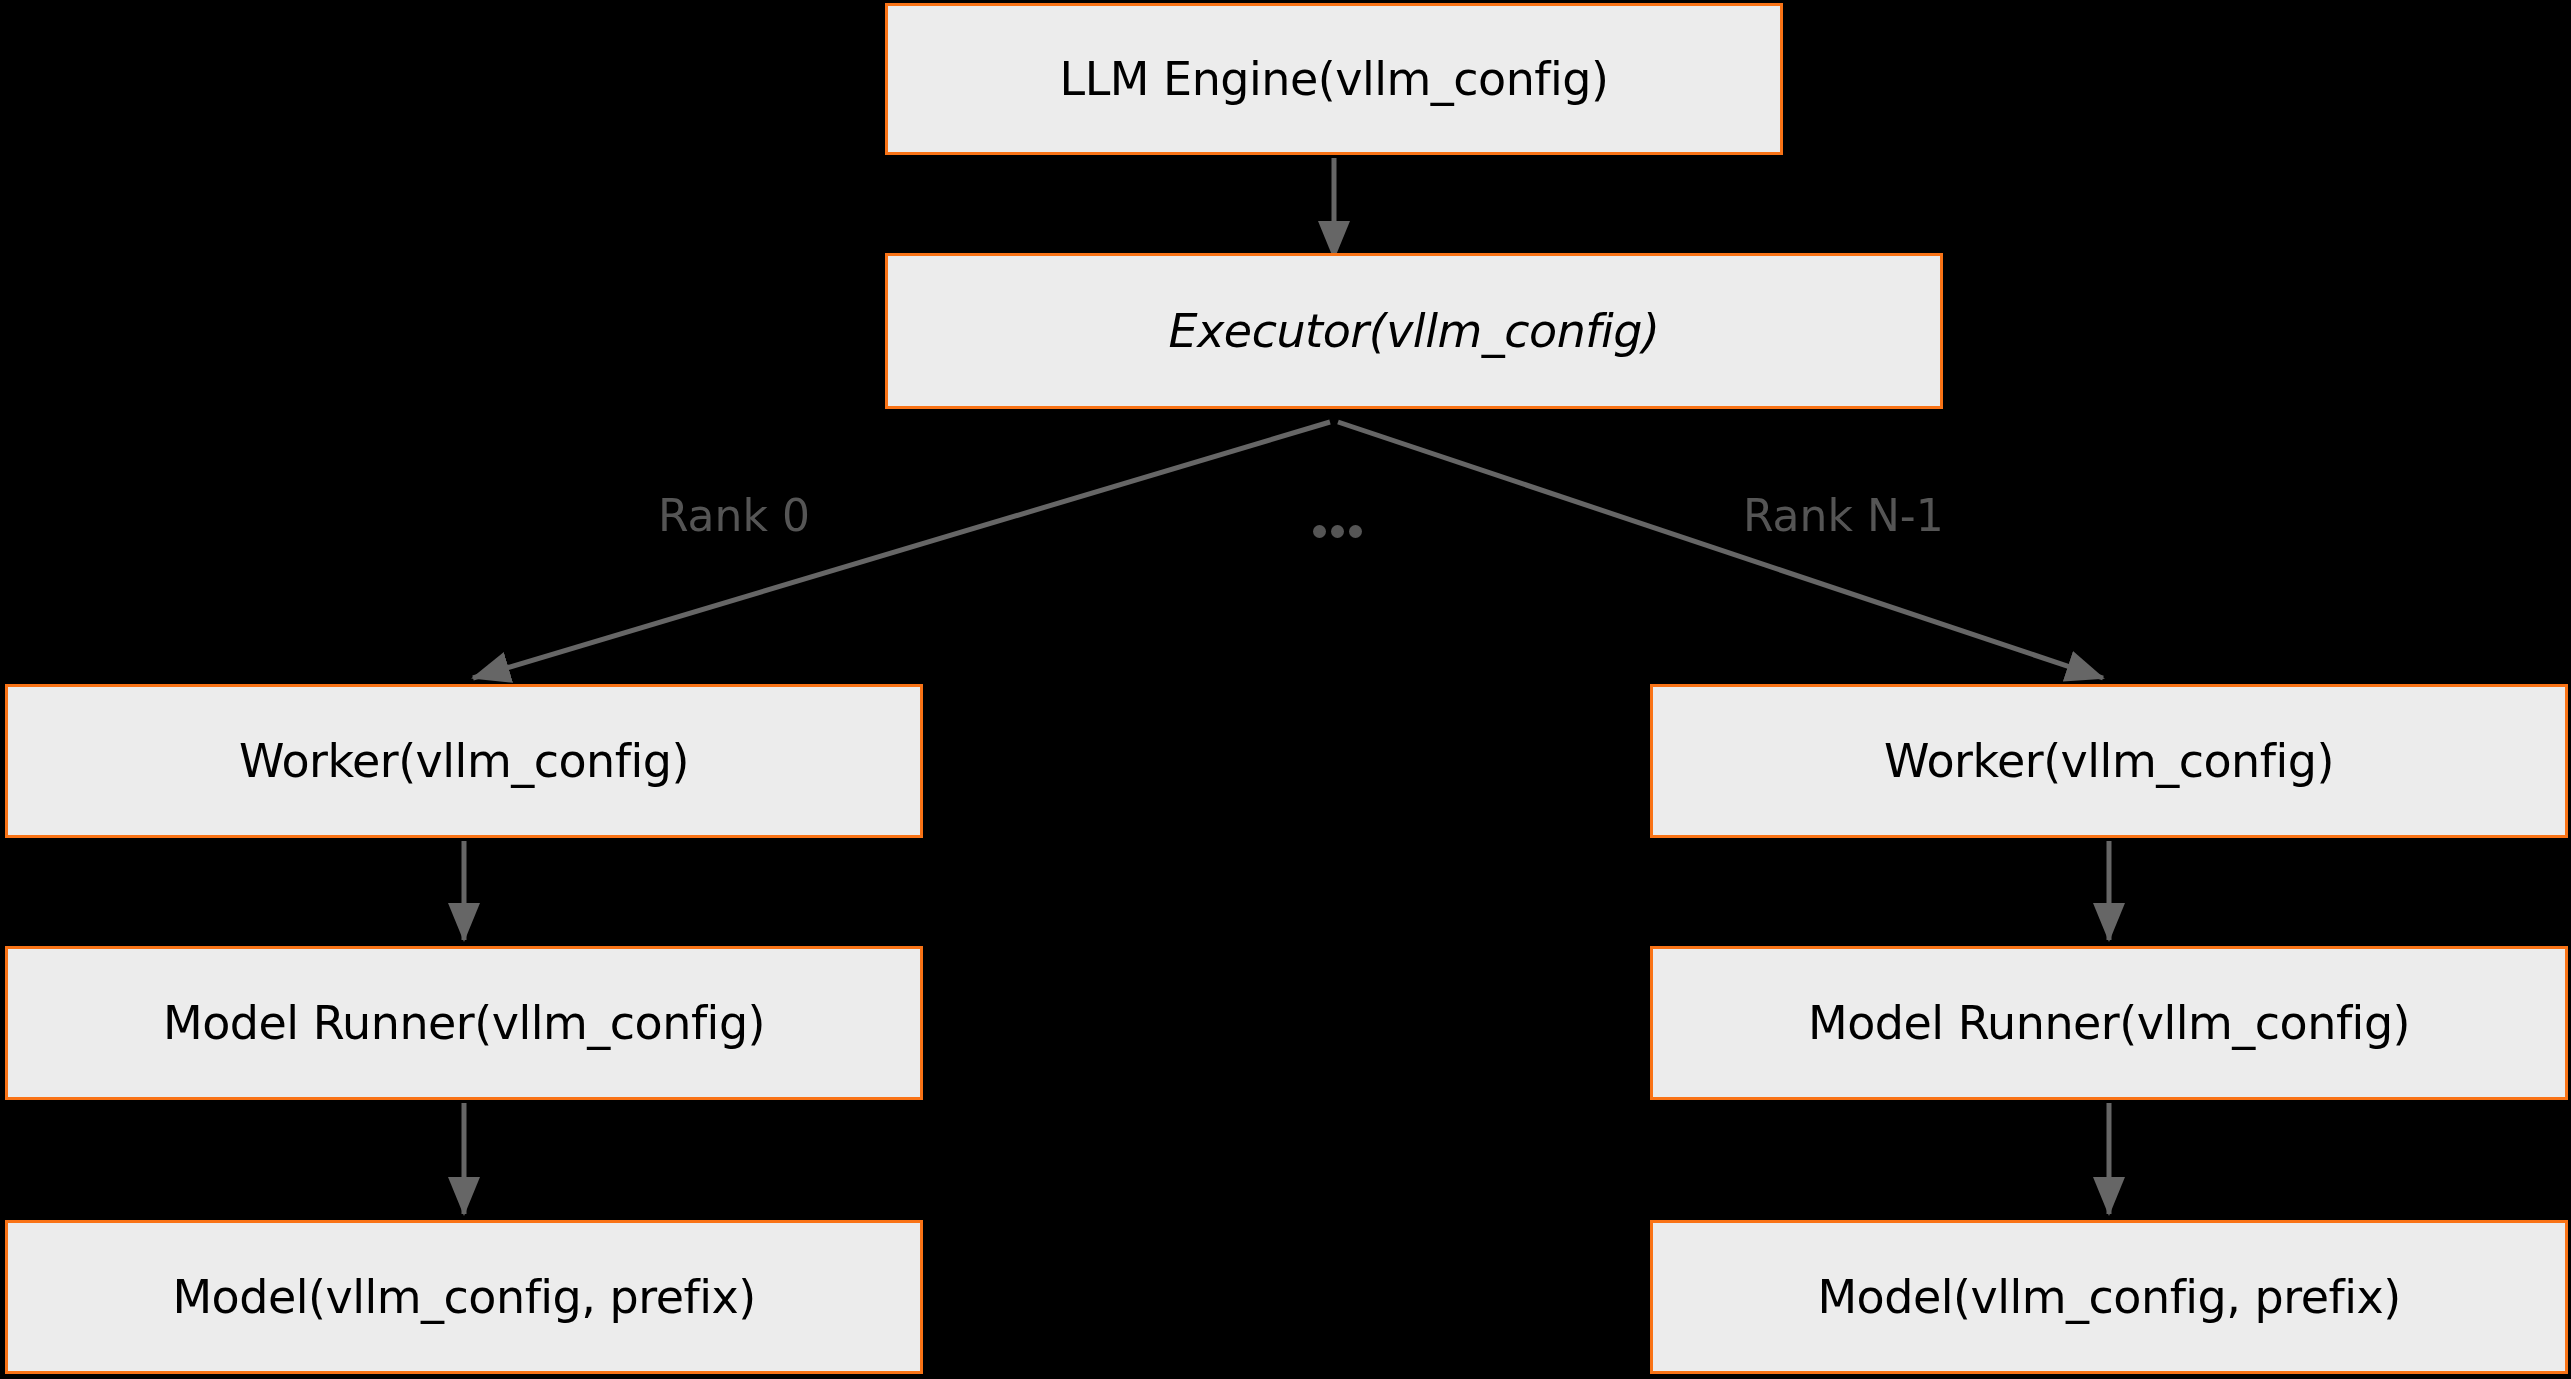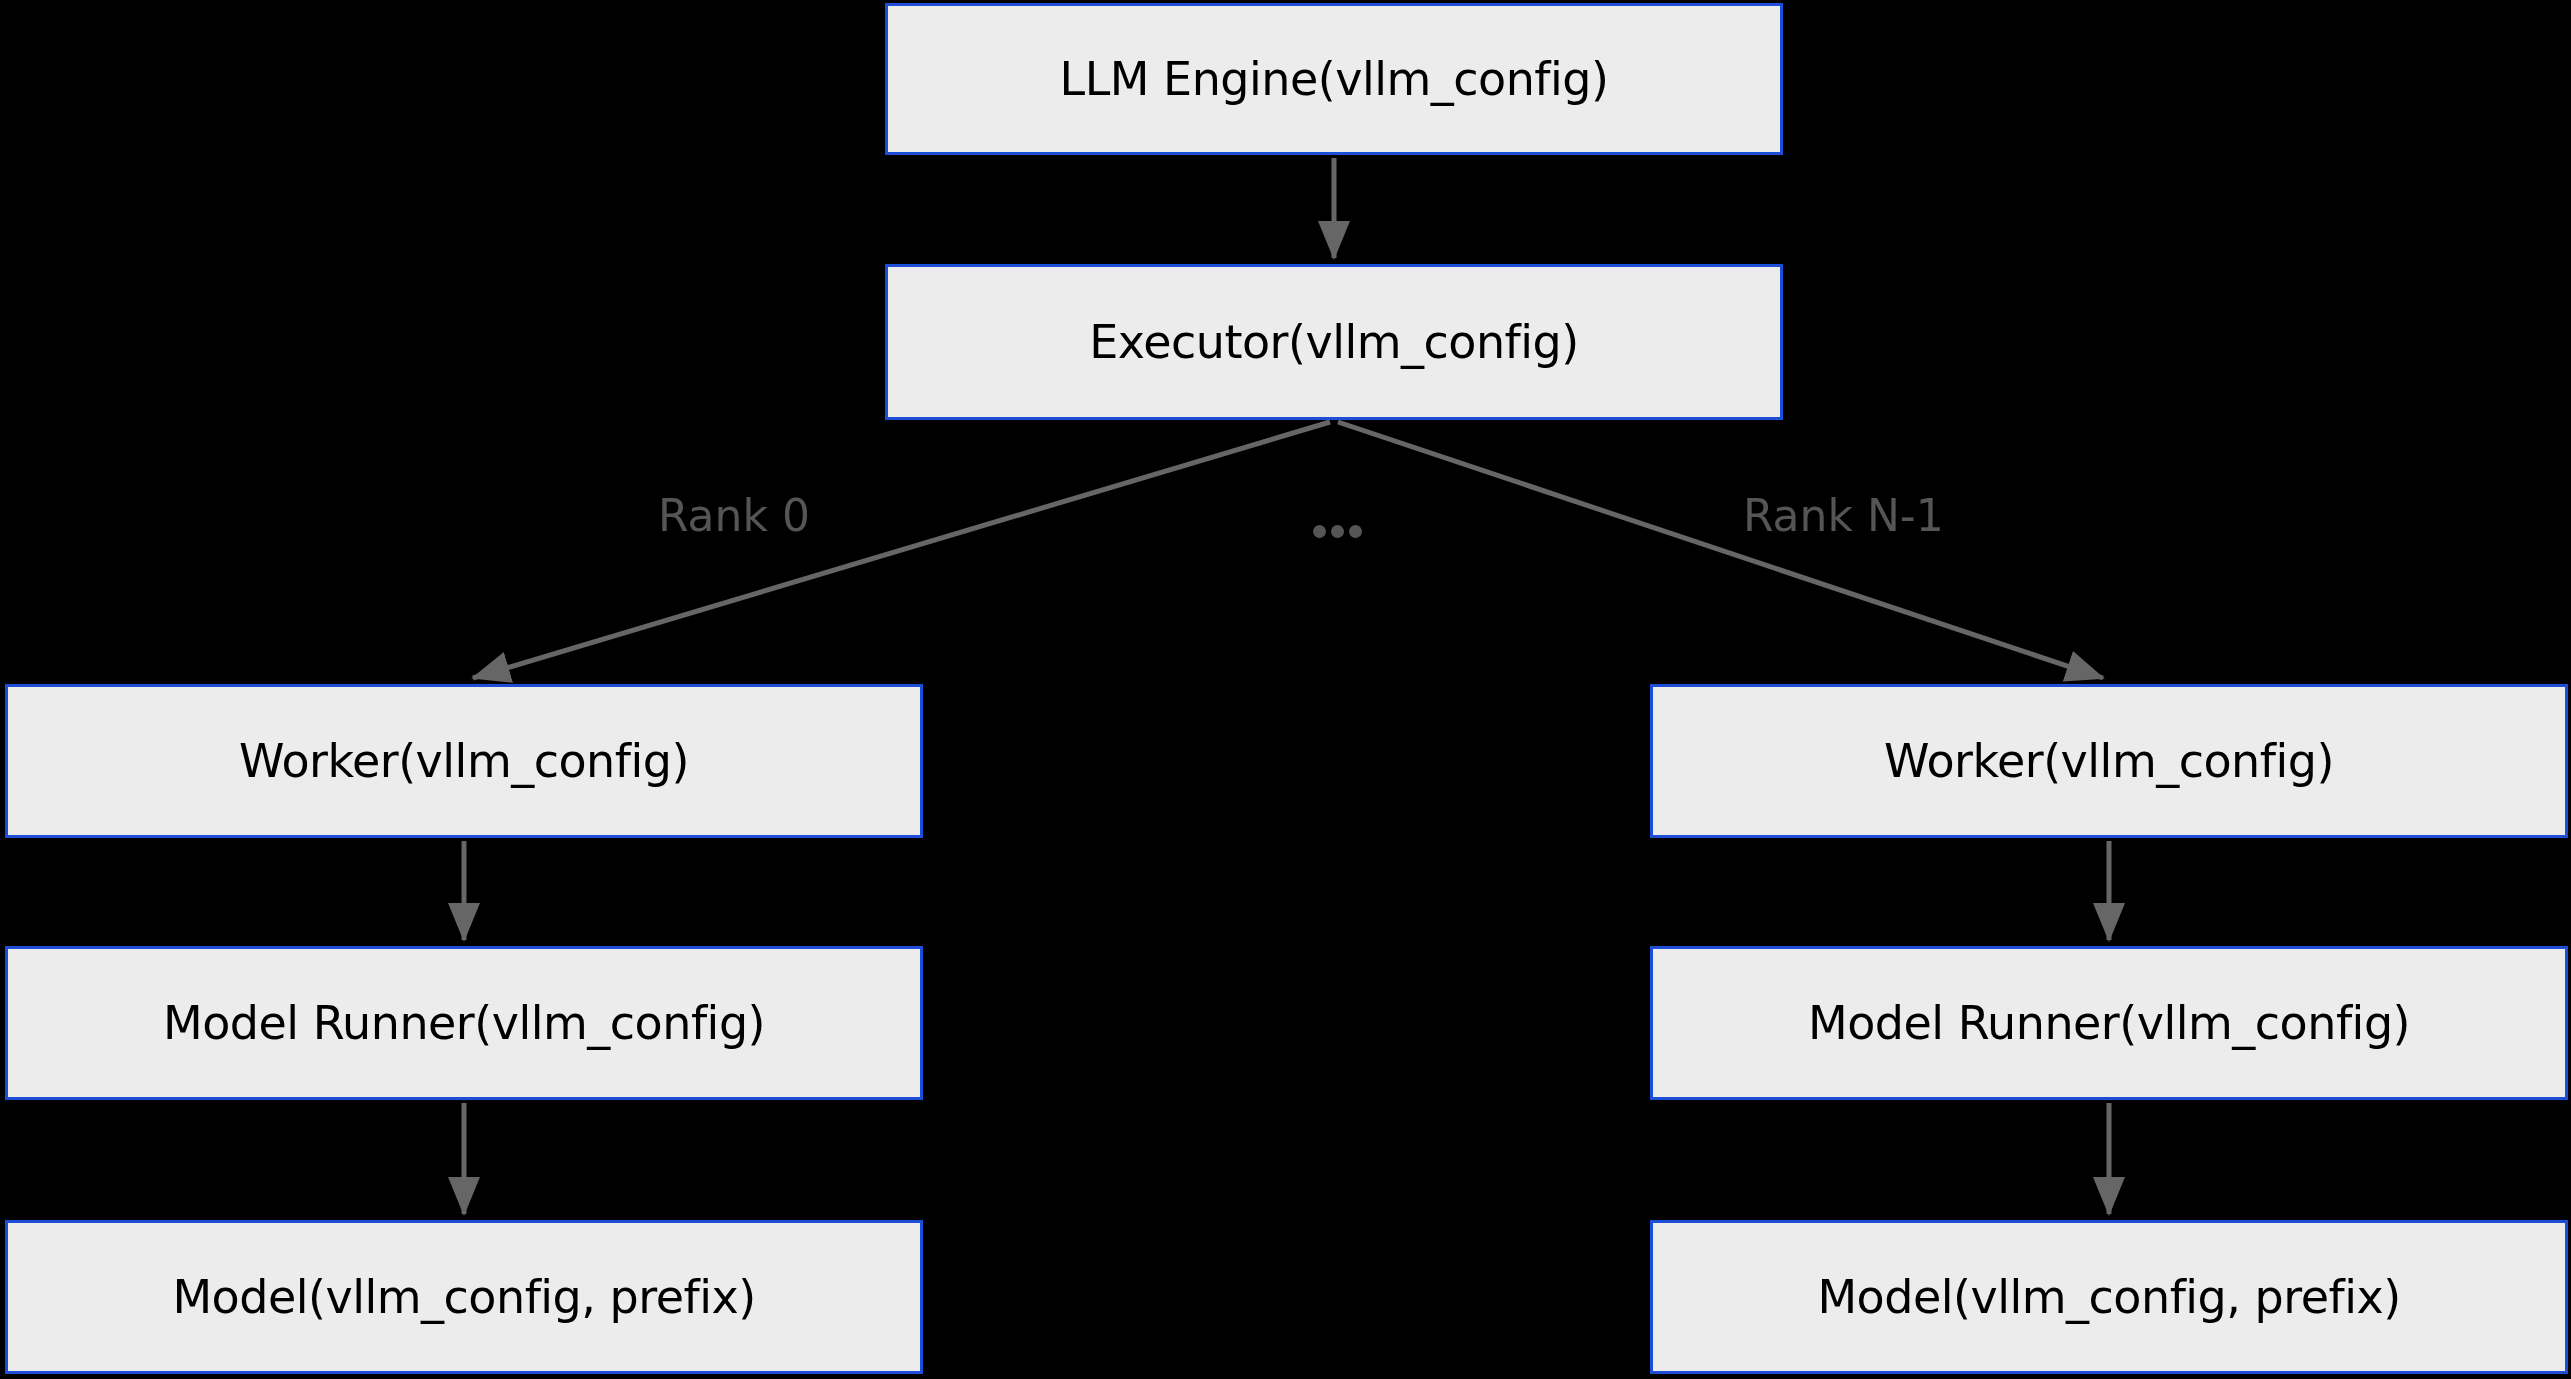--- a/index.html
+++ b/index.html
@@ -12,21 +12,21 @@
     width: 2571px;
     height: 1379px;
     background: #000000;
     overflow: hidden;
     font-family: "DejaVu Sans", "Liberation Sans", sans-serif;
   }
   .node {
     position: absolute;
     box-sizing: border-box;
     background: #ececec;
-    border: 3px solid #1d4ed8;
+    border: 3px solid #f97316;
     display: flex;
     align-items: center;
     justify-content: center;
     color: #000000;
     font-size: 46px;
     font-weight: 400;
     letter-spacing: -0.5px;
     white-space: nowrap;
   }
   .edge-label {
@@ -53,21 +53,21 @@
   svg.edges {
     position: absolute;
     left: 0;
     top: 0;
     width: 2571px;
     height: 1379px;
     pointer-events: none;
   }
   
   #n-llm-engine    { left: 885px;  top: 3px;    width: 898px; height: 152px; }
-  #n-executor      { left: 885px;  top: 264px;  width: 898px; height: 156px; }
+  #n-executor      { left: 885px;  top: 253px;  width: 1058px; height: 156px; font-style: italic; }
   #n-worker-0      { left: 5px;    top: 684px;  width: 918px; height: 154px; }
   #n-worker-n      { left: 1650px; top: 684px;  width: 918px; height: 154px; }
   #n-runner-0      { left: 5px;    top: 946px;  width: 918px; height: 154px; }
   #n-runner-n      { left: 1650px; top: 946px;  width: 918px; height: 154px; }
   #n-model-0       { left: 5px;    top: 1220px; width: 918px; height: 154px; }
   #n-model-n       { left: 1650px; top: 1220px; width: 918px; height: 154px; }
   
   #lbl-rank-0      { left: 618px;  top: 490px; margin-left: 40px; }
   #lbl-rank-n      { left: 1743px; top: 490px; }
   #ellipsis-mid    { left: 1313px; top: 525px; }

